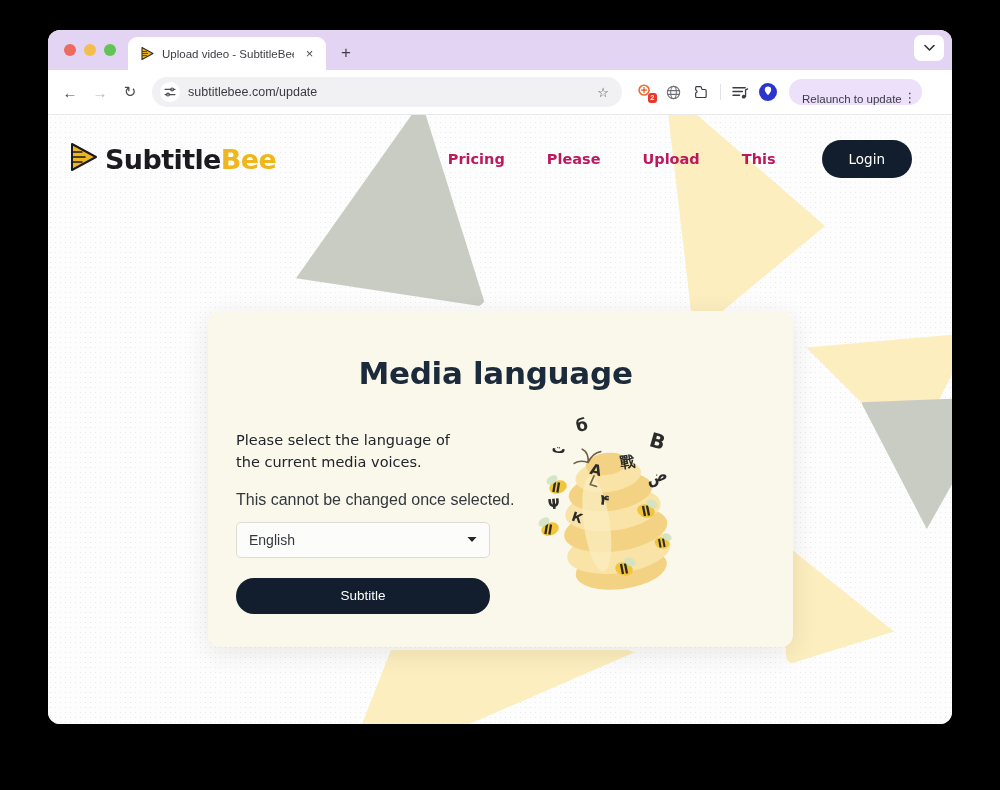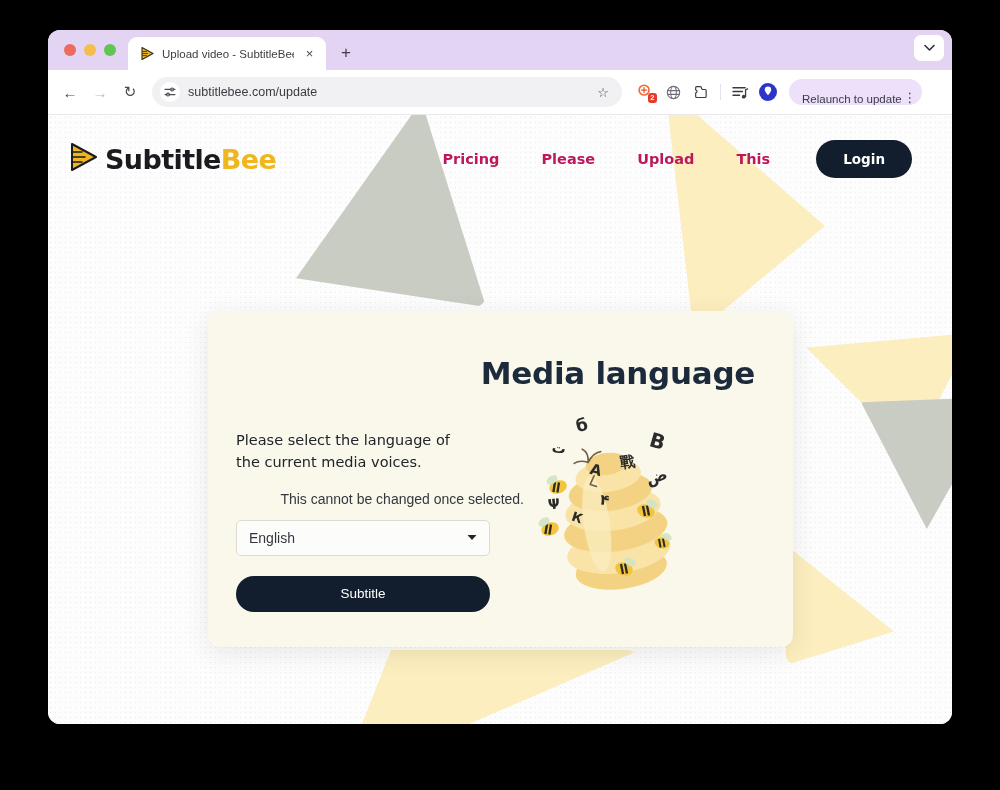--- a/index.html
+++ b/index.html
@@ -278,40 +278,40 @@
   .nav-link {
     font-size: 14.5px;
     font-weight: bold;
     color: #be185d;
     font-family: "DejaVu Sans", sans-serif;
   }
   #login-button {
     background: #121E2D;
     color: #ffffff;
     font-size: 13.5px;
-    font-weight: bold;
+    font-weight: normal;
     padding: 11px 27px;
     border-radius: 22px;
     font-family: "DejaVu Sans", sans-serif;
     margin-left: 4px;
   }
 
   
   #media-language-modal {
     position: absolute;
     left: 160px; top: 196px;
     width: 585px; height: 336px;
     background: #FAF8EA;
     border-radius: 12px;
     box-shadow: 0 6px 26px rgba(40,40,30,0.10);
     z-index: 10;
     padding: 28px 38px 0 28px;
   }
   #modal-title {
-    text-align: right;
+    text-align: center;
     font-family: "DejaVu Sans", sans-serif;
     font-size: 31px;
     font-weight: bold;
     color: #1C2B3C;
     letter-spacing: -0.3px;
     margin-top: 16px;
   }
   #modal-body {
     display: flex;
     margin-top: 38px;
@@ -320,24 +320,23 @@
   #modal-instruction {
     font-family: "DejaVu Sans", sans-serif;
     font-size: 14.5px;
     font-weight: normal;
     color: #20242B;
     line-height: 1.55;
     max-width: 240px;
   }
   #modal-note {
     font-family: "Liberation Sans", sans-serif;
-    font-size: 14px;
+    font-size: 16px;
     color: #33383F;
     margin-top: 17px;
-    text-align: right;
   }
   #language-select {
     margin-top: 13px;
     width: 254px;
     height: 36px;
     background: #FCFCFA;
     border: 1px solid #DDDCD3;
     border-radius: 5px;
     display: flex;
     align-items: center;

